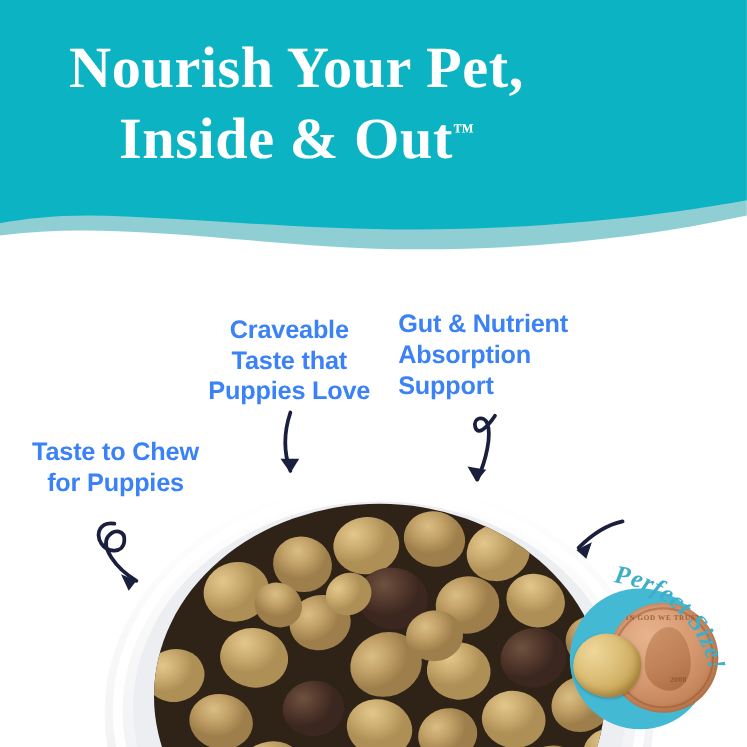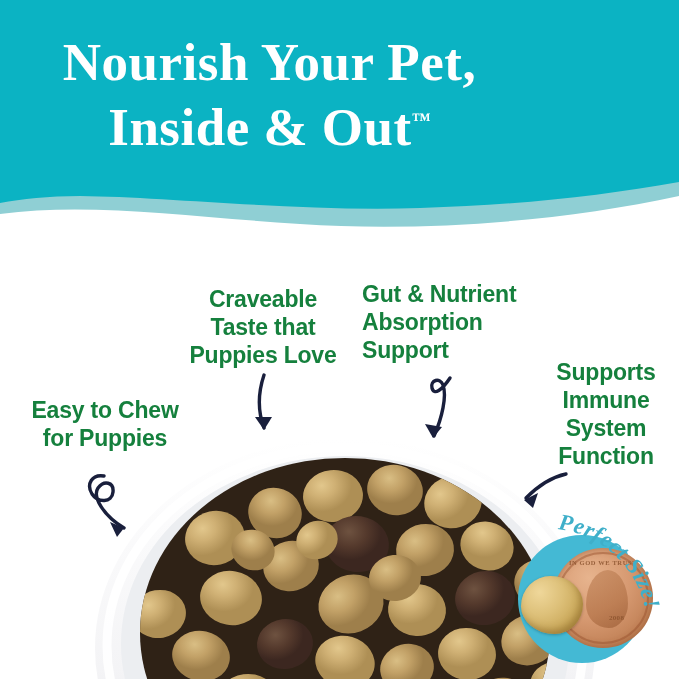--- a/index.html
+++ b/index.html
@@ -48,21 +48,21 @@
   .bowl-photo {
     position:absolute;
     left:95px; top:418px;
     width:500px; height:300px;
     z-index:1;
   }
 
   
   .callout {
     position:absolute;
-    color:#15803d;
+    color:#3b82f6;
     font-family:"Liberation Sans", sans-serif;
     font-weight:bold;
     font-size:23px;
     line-height:1.22;
     letter-spacing:-0.2px;
     z-index:6;
     white-space:pre-line;
   }
   .callout-easy-chew  { left:10px;  top:396px; width:190px; text-align:center; }
   .callout-craveable  { left:172px; top:285px; width:182px; text-align:center; }
@@ -244,35 +244,31 @@
         <ellipse cx="462" cy="268" rx="27" ry="24" fill="url(#kl)" transform="rotate(11 462 268)"></ellipse>
         <ellipse cx="64" cy="196" rx="27" ry="24" fill="url(#kl)" transform="rotate(-10 64 196)"></ellipse>
         <ellipse cx="88" cy="290" rx="28" ry="25" fill="url(#kl2)" transform="rotate(15 88 290)"></ellipse>
         <ellipse cx="300" cy="160" rx="26" ry="23" fill="url(#kl2)" transform="rotate(-5 300 160)"></ellipse>
         <ellipse cx="158" cy="132" rx="22" ry="20" fill="url(#kl2)" transform="rotate(25 158 132)"></ellipse>
         <ellipse cx="222" cy="122" rx="21" ry="19" fill="url(#kl)" transform="rotate(-23 222 122)"></ellipse>
       </g>
     </svg>
   </div>
 
-  <div class="callout callout-easy-chew">Easy to Chew
+  <div class="callout callout-easy-chew">Taste to Chew
 for Puppies</div>
 
   <div class="callout callout-craveable">Craveable
 Taste that
 Puppies Love</div>
 
   <div class="callout callout-gut">Gut &amp; Nutrient
 Absorption
 Support</div>
 
-  <div class="callout callout-immune">Supports
-Immune
-System
-Function</div>
 
   <svg class="arrow-layer" viewBox="0 0 679 679">
     <g fill="none" stroke="#191F3C" stroke-width="3.4" stroke-linecap="round">
 
       <path d="M104,476 C92,474 86,484 92,494 C98,503 112,503 113,492 C114,482 104,480 98,488 C92,497 104,516 124,528"></path>
 
       <path d="M264,375 C258,393 258,412 264,428"></path>
 
       <path d="M450,378 C442,390 434,396 432,388 C430,380 440,377 443,385 C447,396 442,418 434,436"></path>
 

